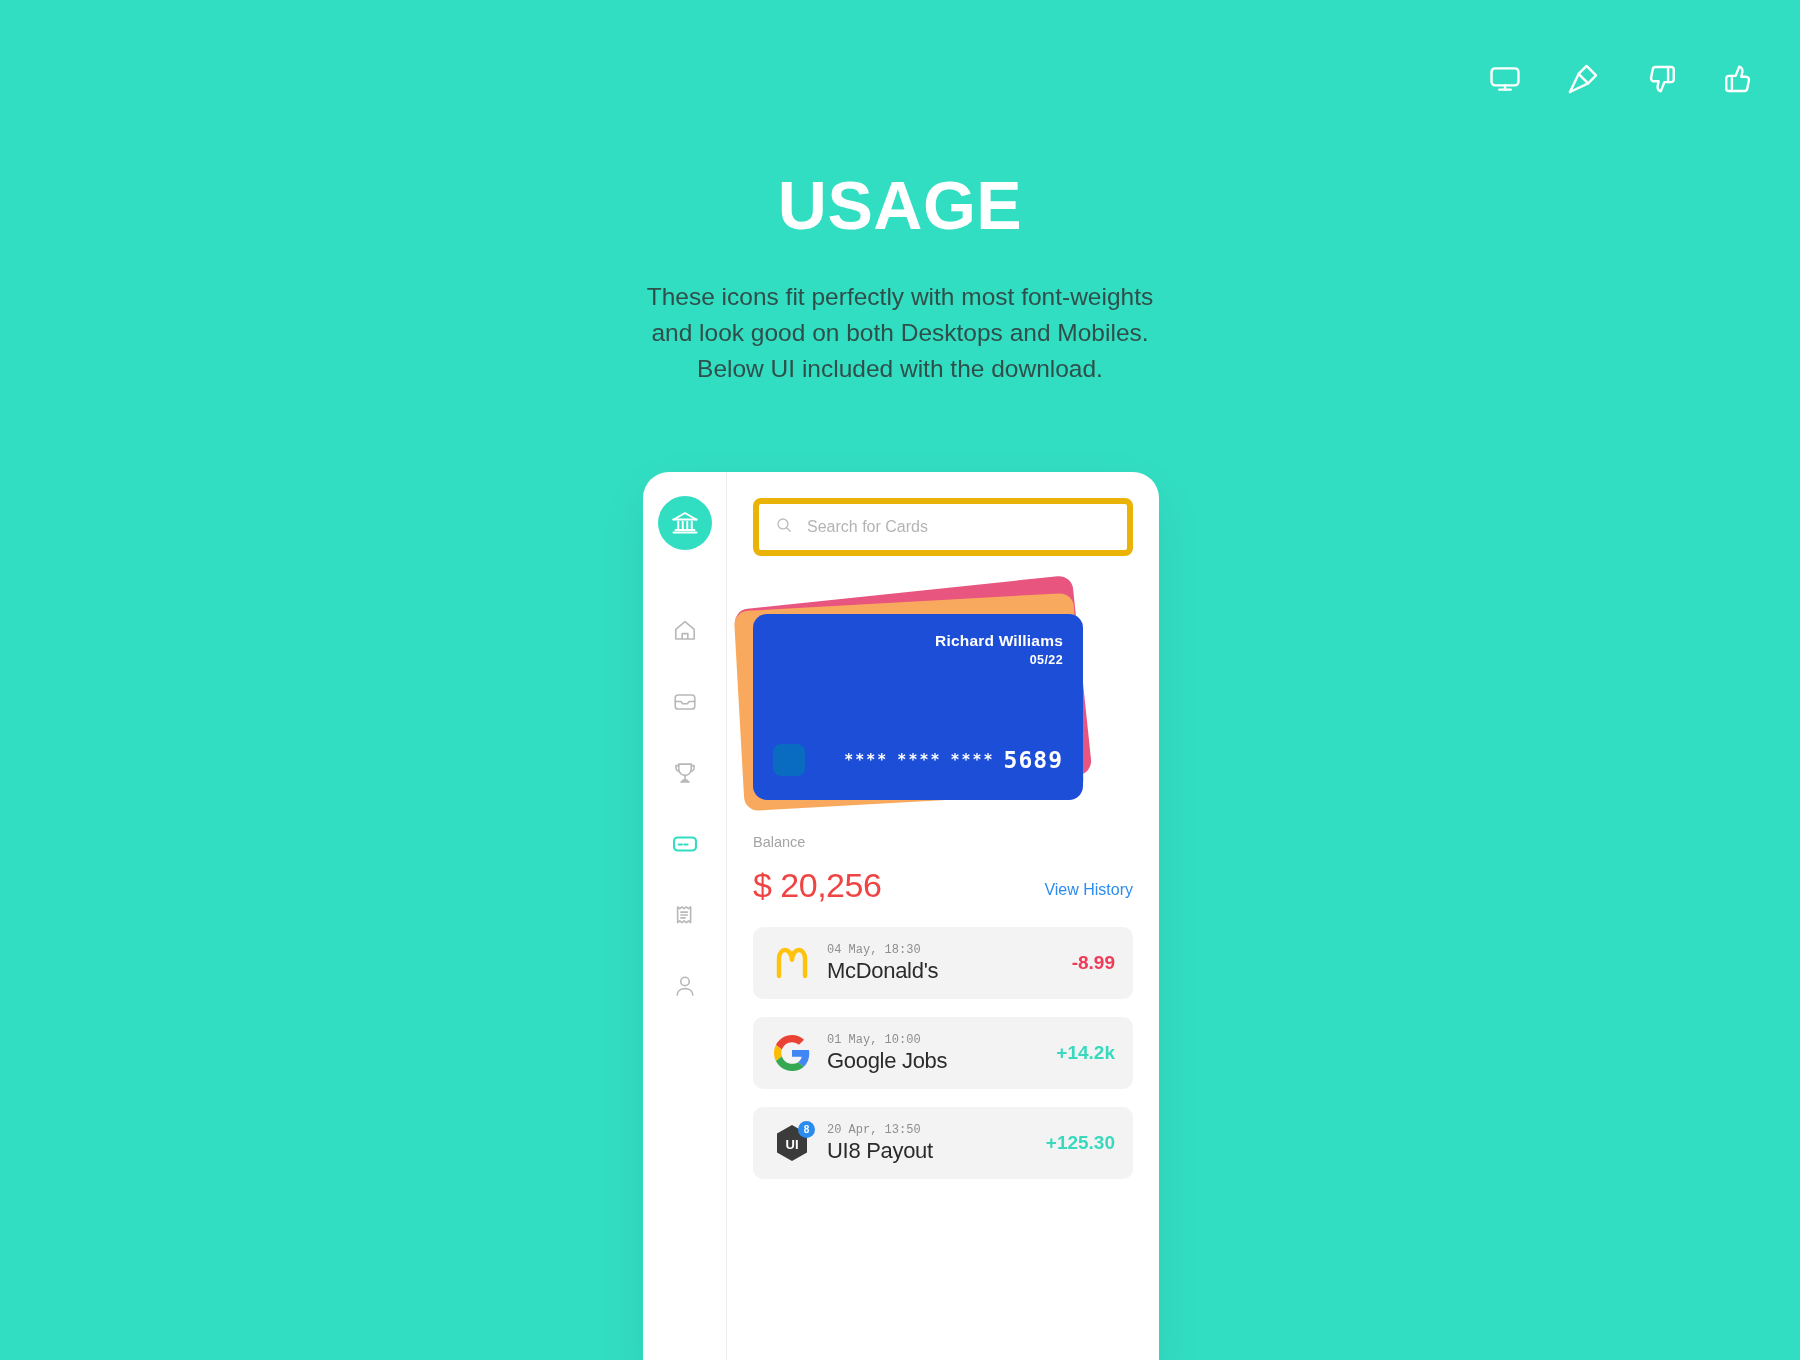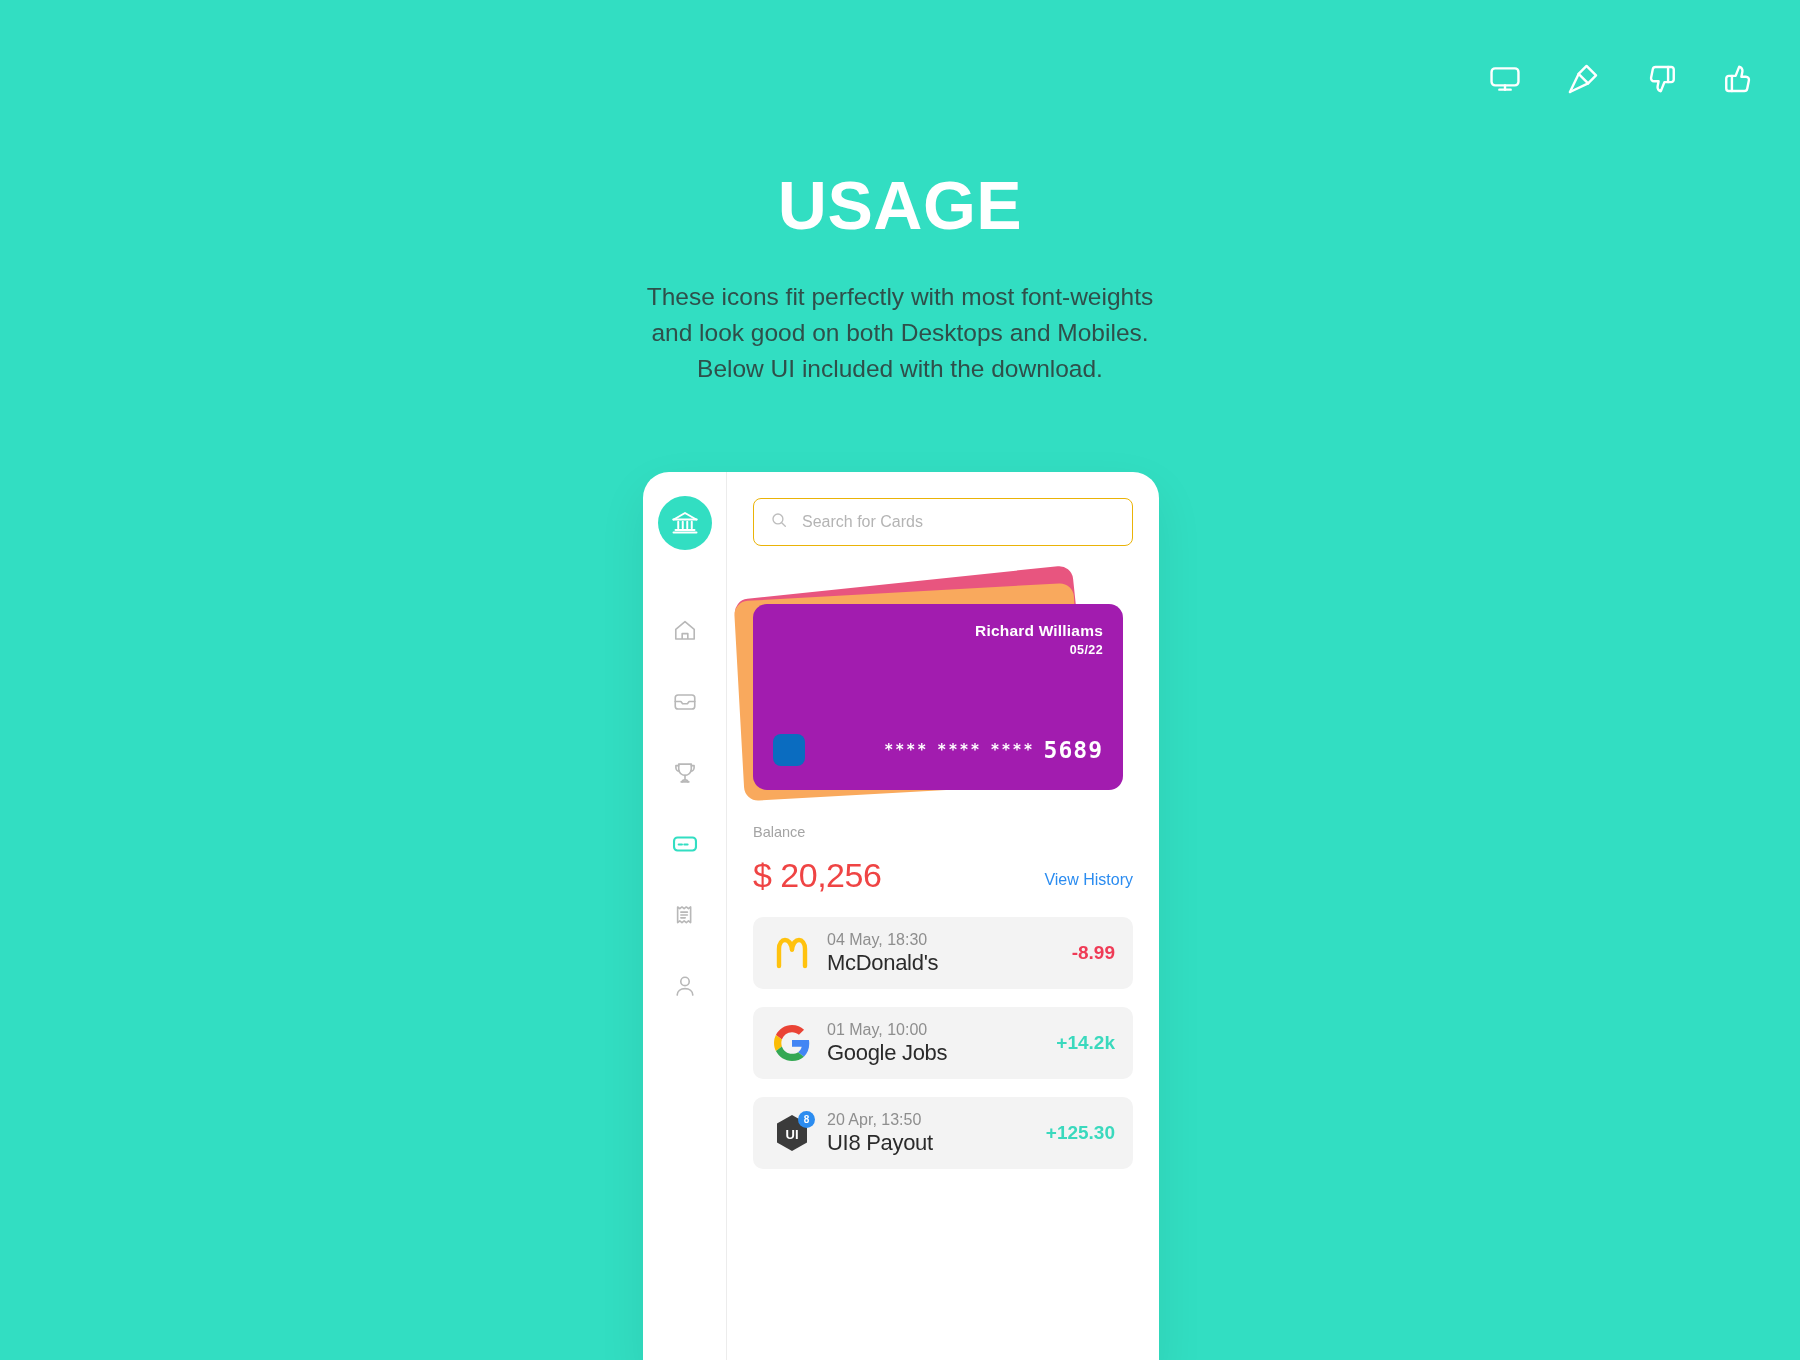--- a/index.html
+++ b/index.html
@@ -130,21 +130,21 @@
     align-items: center;
     gap: 7px;
     color: #3ad9bd;
     font-size: 16.5px;
     font-weight: bold;
     cursor: pointer;
   }
 
   .search-box {
     height: 46px;
-    border: 1px solid #eab308;
+    border: 6px solid #eab308;
     border-radius: 8px;
     display: flex;
     align-items: center;
     padding: 0 16px;
     gap: 12px;
     margin-bottom: 32px;
     background: #fff;
   }
   .search-box input {
     border: none;
@@ -179,23 +179,23 @@
   }
   .cc-back1 {
     width: 340px;
     height: 200px;
     background: #f9a95d;
     top: 14px;
     left: -14px;
     transform: rotate(-3.2deg);
   }
   .cc-front {
-    width: 370px;
+    width: 330px;
     height: 186px;
-    background: #a21caf;
+    background: #1d4ed8;
     top: 26px;
     left: 0;
     box-sizing: border-box;
     padding: 18px 20px;
   }
   .cc-name {
     color: #ffffff;
     font-size: 15.5px;
     font-weight: bold;
     text-align: right;
@@ -282,23 +282,24 @@
     width: 42px;
     height: 42px;
     flex: 0 0 42px;
     display: flex;
     align-items: center;
     justify-content: center;
     position: relative;
   }
   .txn-mid { flex: 1; min-width: 0; }
   .txn-date {
-    font-size: 16px;
+    font-size: 12px;
     color: #8e8e8e;
     margin-bottom: 1px;
+    font-family: Liberation Mono, monospace;
   }
   .txn-name {
     font-size: 22px;
     font-weight: 500;
     color: #2b2b2b;
     letter-spacing: -0.3px;
   }
   .txn-amt {
     font-size: 19px;
     font-weight: bold;

